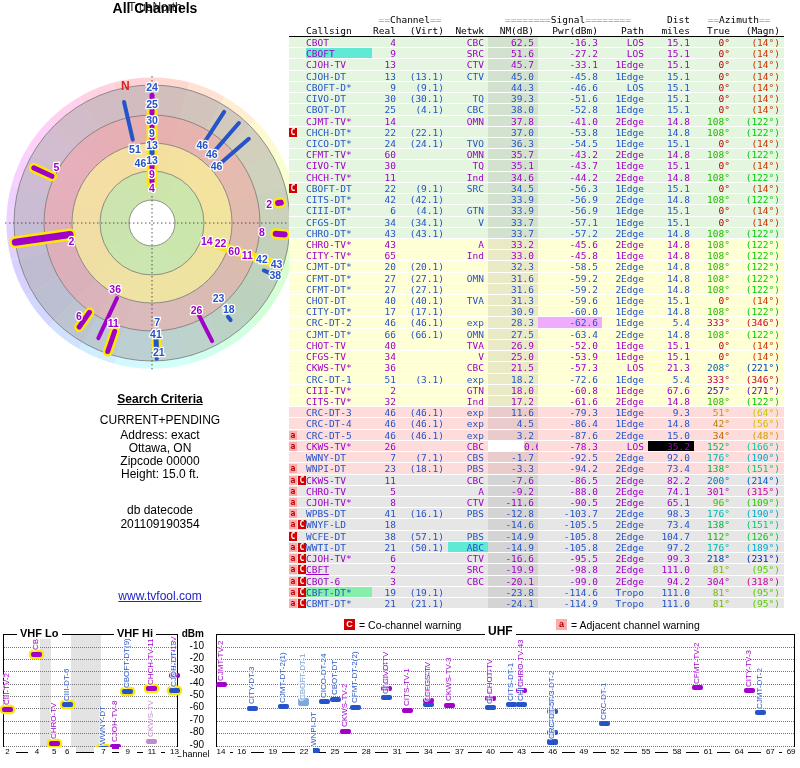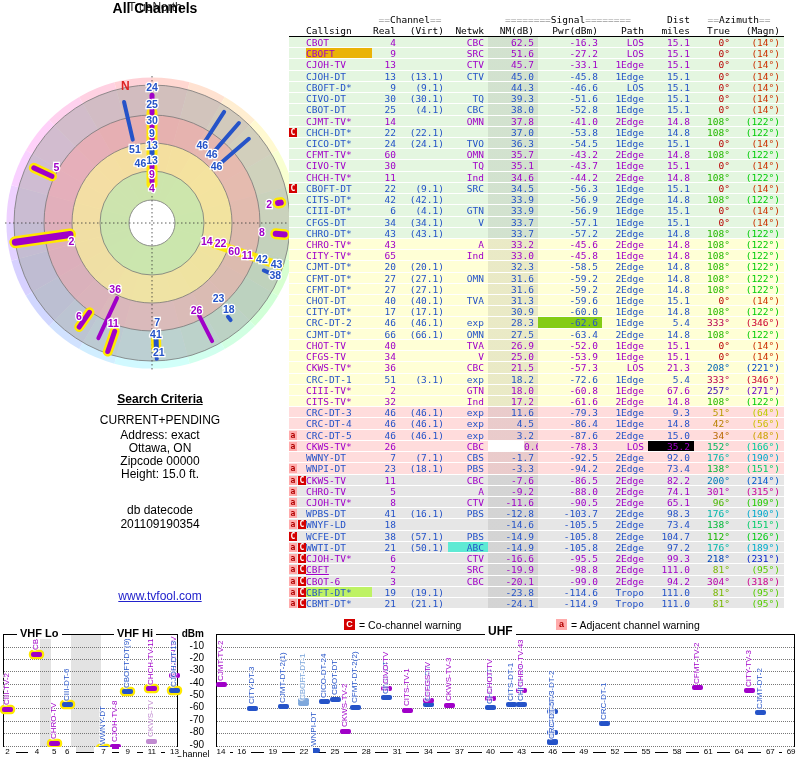--- a/index.html
+++ b/index.html
@@ -191,21 +191,21 @@
       <div class="c rt" style="color: rgb(160, 0, 200); background-color: rgb(228, 246, 224);">4</div>
       <div class="c rt" style="color: rgb(160, 0, 200); background-color: rgb(228, 246, 224);"></div>
       <div class="c rt" style="color: rgb(160, 0, 200); background-color: rgb(228, 246, 224);">CBC</div>
       <div class="c rt nmcell" style="color: rgb(160, 0, 200); background-color: rgb(228, 246, 224);">62.5</div>
       <div class="c rt" style="color: rgb(160, 0, 200); background-color: rgb(228, 246, 224);">-16.3</div>
       <div class="c rt" style="color: rgb(160, 0, 200); background-color: rgb(228, 246, 224);">LOS</div>
       <div class="c rt" style="color: rgb(160, 0, 200); background-color: rgb(228, 246, 224);">15.1</div>
       <div class="c rt" style="color: rgb(184, 0, 0); background-color: rgb(228, 246, 224);">0°</div>
       <div class="c rt" style="color: rgb(204, 48, 0); background-color: rgb(228, 246, 224);">(14°)</div>
       <div class="c" style="background-color: rgb(228, 246, 224);"></div>
-      <div class="c " style="color: rgb(160, 0, 200); background-color: #eab308;">CBOFT</div>
+      <div class="c " style="color: rgb(160, 0, 200); background-color: #5eead4;">CBOFT</div>
       <div class="c rt" style="color: rgb(160, 0, 200); background-color: rgb(228, 246, 224);">9</div>
       <div class="c rt" style="color: rgb(160, 0, 200); background-color: rgb(228, 246, 224);"></div>
       <div class="c rt" style="color: rgb(160, 0, 200); background-color: rgb(228, 246, 224);">SRC</div>
       <div class="c rt nmcell" style="color: rgb(160, 0, 200); background-color: rgb(228, 246, 224);">51.6</div>
       <div class="c rt" style="color: rgb(160, 0, 200); background-color: rgb(228, 246, 224);">-27.2</div>
       <div class="c rt" style="color: rgb(160, 0, 200); background-color: rgb(228, 246, 224);">LOS</div>
       <div class="c rt" style="color: rgb(160, 0, 200); background-color: rgb(228, 246, 224);">15.1</div>
       <div class="c rt" style="color: rgb(184, 0, 0); background-color: rgb(228, 246, 224);">0°</div>
       <div class="c rt" style="color: rgb(204, 48, 0); background-color: rgb(228, 246, 224);">(14°)</div>
       <div class="c" style="background-color: rgb(228, 246, 224);"></div>
@@ -460,21 +460,21 @@
       <div class="c rt" style="color: rgb(37, 83, 200); background-color: rgb(255, 255, 214);">1Edge</div>
       <div class="c rt" style="color: rgb(37, 83, 200); background-color: rgb(255, 255, 214);">14.8</div>
       <div class="c rt" style="color: rgb(37, 184, 0); background-color: rgb(255, 255, 214);">108°</div>
       <div class="c rt" style="color: rgb(0, 204, 7); background-color: rgb(255, 255, 214);">(122°)</div>
       <div class="c" style="background-color: rgb(255, 255, 214);"></div>
       <div class="c " style="color: rgb(37, 83, 200); background-color: rgb(255, 255, 214);">CRC-DT-2</div>
       <div class="c rt" style="color: rgb(37, 83, 200); background-color: rgb(255, 255, 214);">46</div>
       <div class="c rt" style="color: rgb(37, 83, 200); background-color: rgb(255, 255, 214);">(46.1)</div>
       <div class="c rt" style="color: rgb(37, 83, 200); background-color: rgb(255, 255, 214);">exp</div>
       <div class="c rt nmcell" style="color: rgb(37, 83, 200); background-color: rgb(255, 255, 214);">28.3</div>
-      <div class="c rt" style="color: rgb(37, 83, 200); background-color: #84cc16;">-62.6</div>
+      <div class="c rt" style="color: rgb(37, 83, 200); background-color: #f0abfc;">-62.6</div>
       <div class="c rt" style="color: rgb(37, 83, 200); background-color: rgb(255, 255, 214);">1Edge</div>
       <div class="c rt" style="color: rgb(37, 83, 200); background-color: rgb(255, 255, 214);">5.4</div>
       <div class="c rt" style="color: rgb(184, 0, 83); background-color: rgb(255, 255, 214);">333°</div>
       <div class="c rt" style="color: rgb(204, 0, 48); background-color: rgb(255, 255, 214);">(346°)</div>
       <div class="c" style="background-color: rgb(255, 255, 214);"></div>
       <div class="c " style="color: rgb(37, 83, 200); background-color: rgb(255, 255, 214);">CJMT-DT*</div>
       <div class="c rt" style="color: rgb(37, 83, 200); background-color: rgb(255, 255, 214);">66</div>
       <div class="c rt" style="color: rgb(37, 83, 200); background-color: rgb(255, 255, 214);">(66.1)</div>
       <div class="c rt" style="color: rgb(37, 83, 200); background-color: rgb(255, 255, 214);">OMN</div>
       <div class="c rt nmcell" style="color: rgb(37, 83, 200); background-color: rgb(255, 255, 214);">27.5</div>
@@ -719,21 +719,21 @@
       <div class="c rt" style="color: rgb(160, 0, 200); background-color: rgb(230, 230, 230);">3</div>
       <div class="c rt" style="color: rgb(160, 0, 200); background-color: rgb(230, 230, 230);"></div>
       <div class="c rt" style="color: rgb(160, 0, 200); background-color: rgb(230, 230, 230);">CBC</div>
       <div class="c rt nmcell" style="color: rgb(160, 0, 200); background-color: rgb(230, 230, 230);">-20.1</div>
       <div class="c rt" style="color: rgb(160, 0, 200); background-color: rgb(230, 230, 230);">-99.0</div>
       <div class="c rt" style="color: rgb(160, 0, 200); background-color: rgb(230, 230, 230);">2Edge</div>
       <div class="c rt" style="color: rgb(160, 0, 200); background-color: rgb(230, 230, 230);">94.2</div>
       <div class="c rt" style="color: rgb(184, 0, 171); background-color: rgb(230, 230, 230);">304°</div>
       <div class="c rt" style="color: rgb(204, 0, 143); background-color: rgb(230, 230, 230);">(318°)</div>
       <div class="c" style="background-color: rgb(230, 230, 230);"><span class="mk mka">a</span><span class="mk mkC">C</span></div>
-      <div class="c " style="color: rgb(37, 83, 200); background-color: #bef264;">CBFT-DT*</div>
+      <div class="c " style="color: rgb(37, 83, 200); background-color: #86efac;">CBFT-DT*</div>
       <div class="c rt" style="color: rgb(37, 83, 200); background-color: rgb(230, 230, 230);">19</div>
       <div class="c rt" style="color: rgb(37, 83, 200); background-color: rgb(230, 230, 230);">(19.1)</div>
       <div class="c rt" style="color: rgb(37, 83, 200); background-color: rgb(230, 230, 230);"></div>
       <div class="c rt nmcell" style="color: rgb(37, 83, 200); background-color: rgb(230, 230, 230);">-23.8</div>
       <div class="c rt" style="color: rgb(37, 83, 200); background-color: rgb(230, 230, 230);">-114.6</div>
       <div class="c rt" style="color: rgb(37, 83, 200); background-color: rgb(230, 230, 230);">Tropo</div>
       <div class="c rt" style="color: rgb(37, 83, 200); background-color: rgb(230, 230, 230);">111.0</div>
       <div class="c rt" style="color: rgb(119, 184, 0); background-color: rgb(230, 230, 230);">81°</div>
       <div class="c rt" style="color: rgb(85, 204, 0); background-color: rgb(230, 230, 230);">(95°)</div>
       <div class="c" style="background-color: rgb(230, 230, 230);"><span class="mk mka">a</span><span class="mk mkC">C</span></div>

